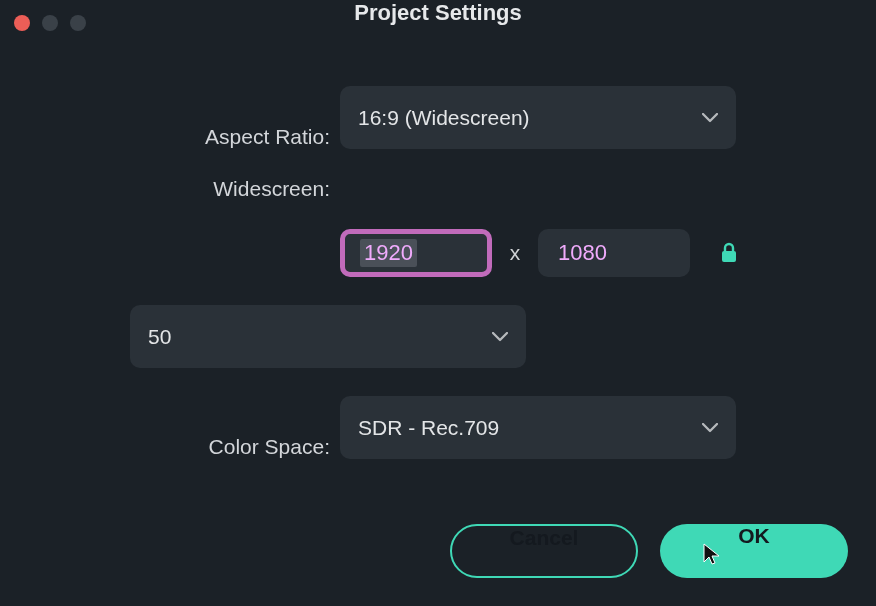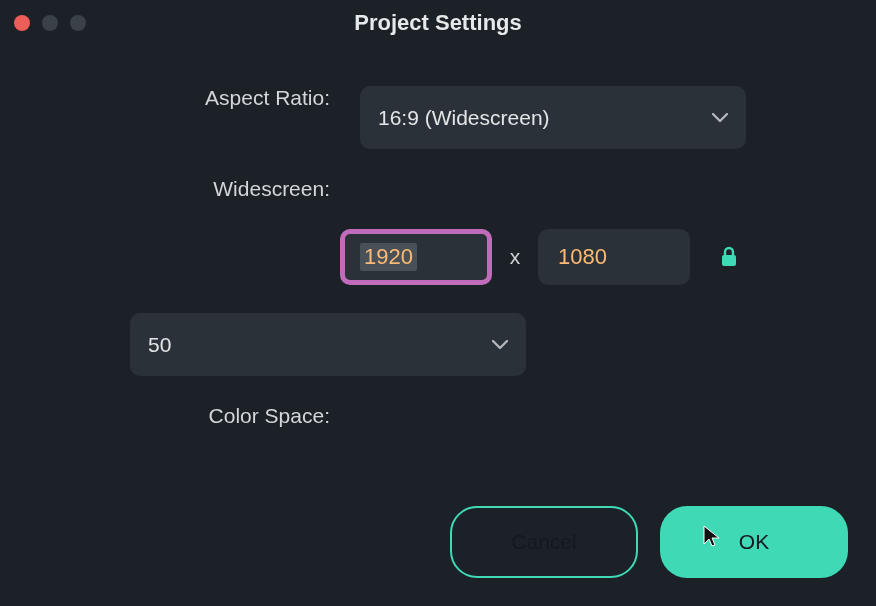--- a/index.html
+++ b/index.html
@@ -12,21 +12,20 @@
       height: 606px;
       background: #1b2127;
       font-family: -apple-system, BlinkMacSystemFont, "Segoe UI", Arial, sans-serif;
       color: #d9dce0;
       overflow: hidden;
       position: relative;
     }
     .titlebar {
       height: 46px;
       display: flex;
-      align-items: center;
       padding: 0 14px;
       position: relative;
     }
     .traffic-lights {
       display: flex;
       gap: 12px;
       align-items: center;
     }
     .traffic-light {
       width: 16px;
@@ -41,24 +40,23 @@
       transform: translateX(-50%);
       font-size: 22px;
       font-weight: 600;
       color: #e6e8ea;
     }
     .form {
       padding: 40px 130px 0 130px;
     }
     .row {
       display: flex;
-      align-items: flex-start;
+      align-items: flex-end;
       margin-bottom: 28px;
       position: relative;
-      gap: 20px;
     }
     .label {
       width: 200px;
       text-align: right;
       font-size: 21px;
       color: #d3d6da;
       margin-right: 10px;
     }
     .select {
       flex: 1;
@@ -89,28 +87,28 @@
       margin-bottom: 28px;
     }
     .res-spacer { width: 210px; }
     .res-fields {
       display: flex;
       align-items: center;
       gap: 14px;
     }
     .res-input {
       width: 152px;
-      height: 56px;
+      height: 48px;
       background: #2a3138;
       border-radius: 10px;
       display: flex;
       align-items: center;
       padding: 0 20px;
       font-size: 22px;
-      color: #fdba74;
+      color: #f0abfc;
     }
     .res-input.active {
       border: 5px solid #c16bbb;
       padding: 0 15px;
     }
     .res-input.active .val {
       background: #4a5058;
       padding: 1px 4px;
       border-radius: 2px;
     }
@@ -126,27 +124,27 @@
       align-items: center;
     }
     .buttons {
       position: absolute;
       bottom: 28px;
       right: 28px;
       display: flex;
       gap: 22px;
     }
     .btn {
-      height: 72px;
+      height: 54px;
       border-radius: 27px;
       display: flex;
-      align-items: center;
+      align-items: flex-start;
       justify-content: center;
       font-size: 21px;
-      font-weight: 400;
+      font-weight: 700;
       cursor: pointer;
       position: relative;
     }
     .btn-cancel {
       width: 188px;
       border: 2px solid #3fd9b6;
       color: #141a20;
       background: transparent;
     }
     .btn-cancel span { color: #14191f; }
@@ -218,20 +216,28 @@
       <span class="chevron">
         <svg width="16" height="10" viewBox="0 0 16 10">
             <path d="M1 1 L8 8 L15 1" stroke="#b6b9bc" stroke-width="2.3" fill="none" stroke-linecap="round" stroke-linejoin="round"></path>
           </svg>
       </span>
     </div>
   </div>
 
   <div class="row">
     <div class="label">Color Space:</div>
+    <div class="select">
+      <span>SDR - Rec.709</span>
+      <span class="chevron">
+        <svg width="16" height="10" viewBox="0 0 16 10">
+            <path d="M1 1 L8 8 L15 1" stroke="#b6b9bc" stroke-width="2.3" fill="none" stroke-linecap="round" stroke-linejoin="round"></path>
+          </svg>
+      </span>
+    </div>
   </div>
 
 </div>
 
 <div class="buttons">
   <div class="btn btn-cancel">
     <span>Cancel</span>
   </div>
   <div class="btn btn-ok">
     <span>OK</span>

